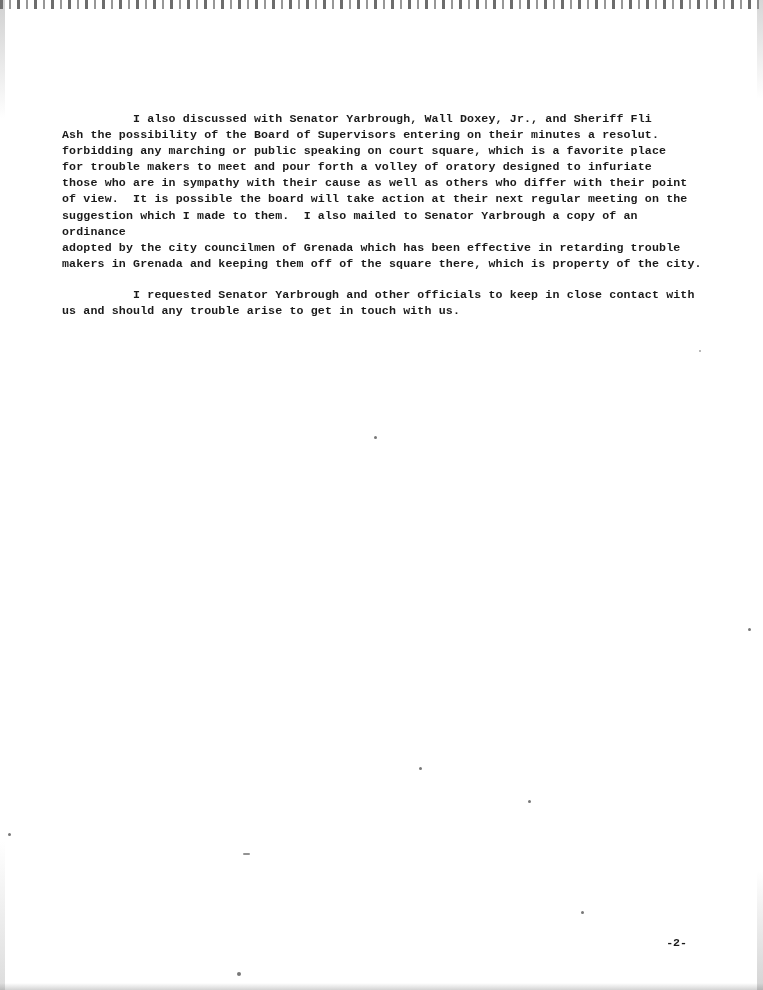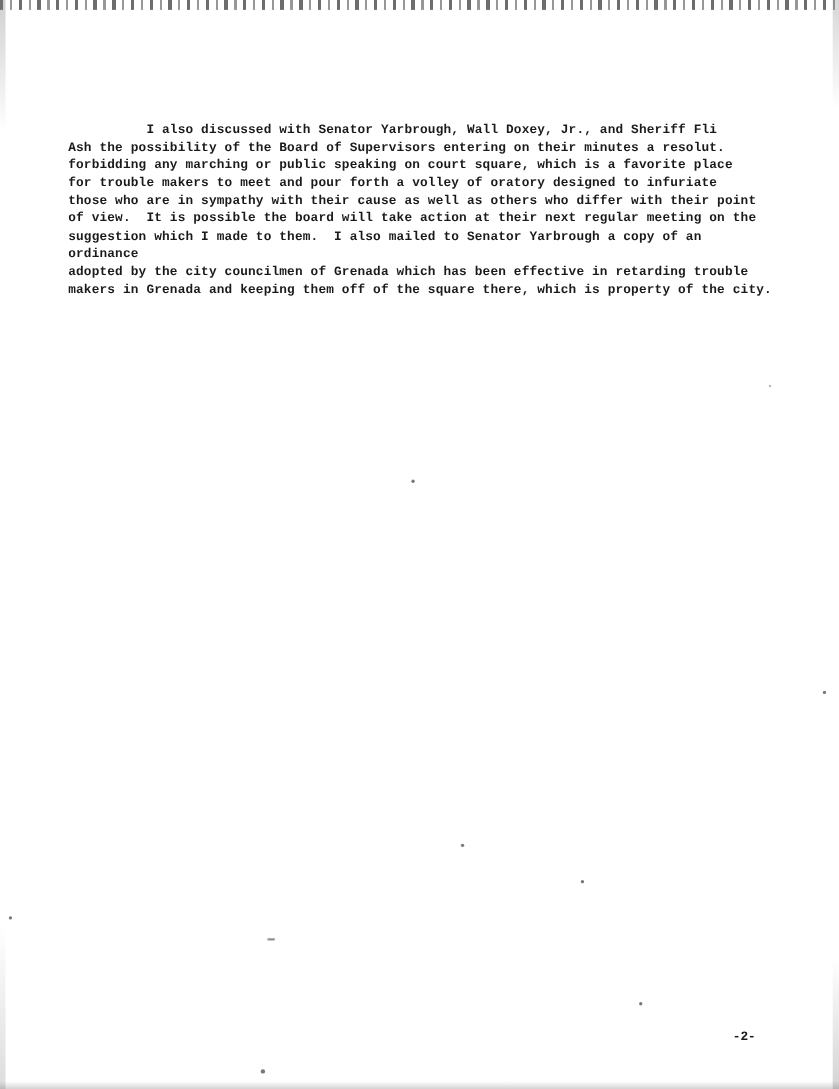--- a/index.html
+++ b/index.html
@@ -115,20 +115,22 @@
   <div class="doc-body">
     <p class="para">          I also discussed with Senator Yarbrough, Wall Doxey, Jr., and Sheriff Fli
 Ash the possibility of the Board of Supervisors entering on their minutes a resolut.
 forbidding any marching or public speaking on court square, which is a favorite place
 for trouble makers to meet and pour forth a volley of oratory designed to infuriate
 those who are in sympathy with their cause as well as others who differ with their point
 of view.  It is possible the board will take action at their next regular meeting on the
 suggestion which I made to them.  I also mailed to Senator Yarbrough a copy of an ordinance
 adopted by the city councilmen of Grenada which has been effective in retarding trouble
 makers in Grenada and keeping them off of the square there, which is property of the city.</p>
+    <p class="para">          I requested Senator Yarbrough and other officials to keep in close contact with
+us and should any trouble arise to get in touch with us.</p>
   </div>
 
   <div class="page-number">-2-</div>
 
   <div class="speck s1"></div>
   <div class="speck s2"></div>
   <div class="speck s3"></div>
   <div class="speck s4"></div>
   <div class="speck s5"></div>
   <div class="speck s6"></div>

